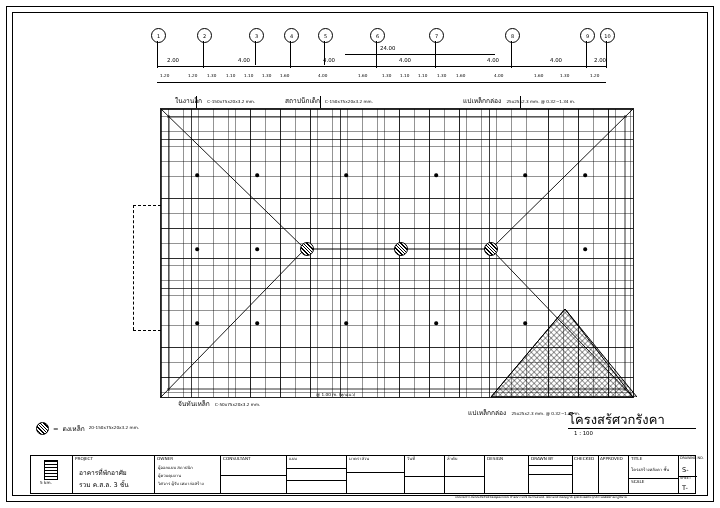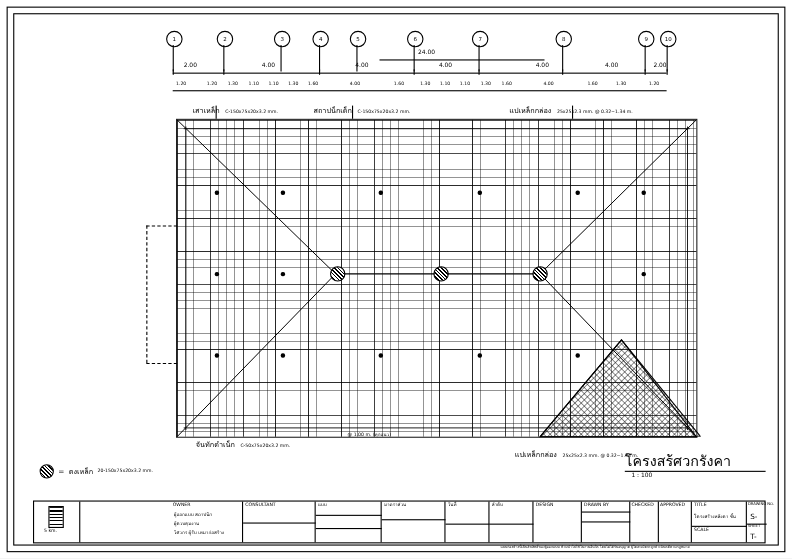--- a/index.html
+++ b/index.html
@@ -128,21 +128,21 @@
     <div class="abs txt" style="left:418px;top:74px;">1.10</div>
     <div class="abs txt" style="left:437px;top:74px;">1.30</div>
     <div class="abs txt" style="left:456px;top:74px;">1.60</div>
     <div class="abs txt" style="left:494px;top:74px;">4.00</div>
     <div class="abs txt" style="left:534px;top:74px;">1.60</div>
     <div class="abs txt" style="left:560px;top:74px;">1.30</div>
     <div class="abs txt" style="left:590px;top:74px;">1.20</div>
   </div>
 
   <div class="abs" style="left:175px;top:88px;">
-    <span class="txt7">เสาเหล็ก</span>
+    <span class="txt7">ในงานอ็ก</span>
     <span class="txt">C-150x75x20x3.2 mm.</span>
   </div>
   <div class="abs" style="left:285px;top:88px;">
     <span class="txt7">สถาปน็กเด็ก</span>
     <span class="txt">C-150x75x20x3.2 mm.</span>
   </div>
   <div class="abs" style="left:463px;top:88px;">
     <span class="txt7">แปเหล็กกล่อง</span>
     <span class="txt">25x25x2.3 mm. @ 0.32~1.34 m.</span>
   </div>
@@ -199,21 +199,21 @@
     <div class="bigpost" style="left:146px;top:140px;"></div>
     <div class="bigpost" style="left:240px;top:140px;"></div>
     <div class="bigpost" style="left:330px;top:140px;"></div>
   </div>
 
   <div class="abs dashv" style="left:133px;top:205px;height:125px;"></div>
   <div class="abs dashh" style="left:133px;top:205px;width:28px;"></div>
   <div class="abs dashh" style="left:133px;top:330px;width:28px;"></div>
 
   <div class="abs" style="left:178px;top:391px;">
-    <span class="txt7">จันทักดำเน็ก</span>
+    <span class="txt7">จันทันเหล็ก</span>
     <span class="txt">C-50x75x20x3.2 mm.</span>
   </div>
   <div class="abs txt" style="left:316px;top:393px;">@ 1.00 m. (ทุกแนว)</div>
   <div class="abs" style="left:468px;top:400px;">
     <span class="txt7">แปเหล็กกล่อง</span>
     <span class="txt">25x25x2.3 mm. @ 0.32~1.34 m.</span>
   </div>
 
   <div class="abs" style="left:36px;top:422px;display:flex;align-items:center;gap:4px;">
     <span class="bigpost" style="position:relative;left:0;top:0;transform:none;width:11px;height:11px;"></span>
@@ -223,20 +223,25 @@
   </div>
 
   <div class="abs thai-title" style="left:568px;top:409px;">โครงสร้ศวกรังคา</div>
   <div class="abs hline" style="left:568px;top:428px;width:128px;"></div>
   <div class="abs txt6" style="left:574px;top:430px;">1 : 100</div>
 
   <div class="tblock" style="left:30px;top:455px;width:666px;height:39px;">
     <div class="tb-cell" style="left:0;top:0;width:42px;">
       <div class="abs" style="left:13px;top:4px;width:12px;height:18px;border:1px solid #000;background:repeating-linear-gradient(to bottom,#000 0 1px,#fff 1px 3px);"></div>
       <div class="abs txt" style="left:9px;top:25px;">5 km.</div>
+    </div>
+    <div class="tb-cell" style="left:42px;top:0;width:82px;">
+      <div class="abs txt" style="left:2px;top:1px;">PROJECT</div>
+      <div class="abs txt7" style="left:6px;top:11px;">อาคารที่พักอาศัย</div>
+      <div class="abs txt7" style="left:6px;top:23px;">รวม ค.ส.ล. 3 ชั้น</div>
     </div>
     <div class="tb-cell" style="left:124px;top:0;width:66px;">
       <div class="abs txt" style="left:2px;top:1px;">OWNER</div>
       <div class="abs txt" style="left:3px;top:10px;">ผู้ออกแบบ สถาปนิก</div>
       <div class="abs txt" style="left:3px;top:18px;">ผู้ควบคุมงาน</div>
       <div class="abs txt" style="left:3px;top:26px;">วิศวกร ผู้รับ เหมาก่อสร้าง</div>
     </div>
     <div class="tb-cell" style="left:190px;top:0;width:66px;">
       <div class="abs txt" style="left:2px;top:1px;">CONSULTANT</div>
       <div class="abs hline" style="left:0;top:19px;width:66px;"></div>

